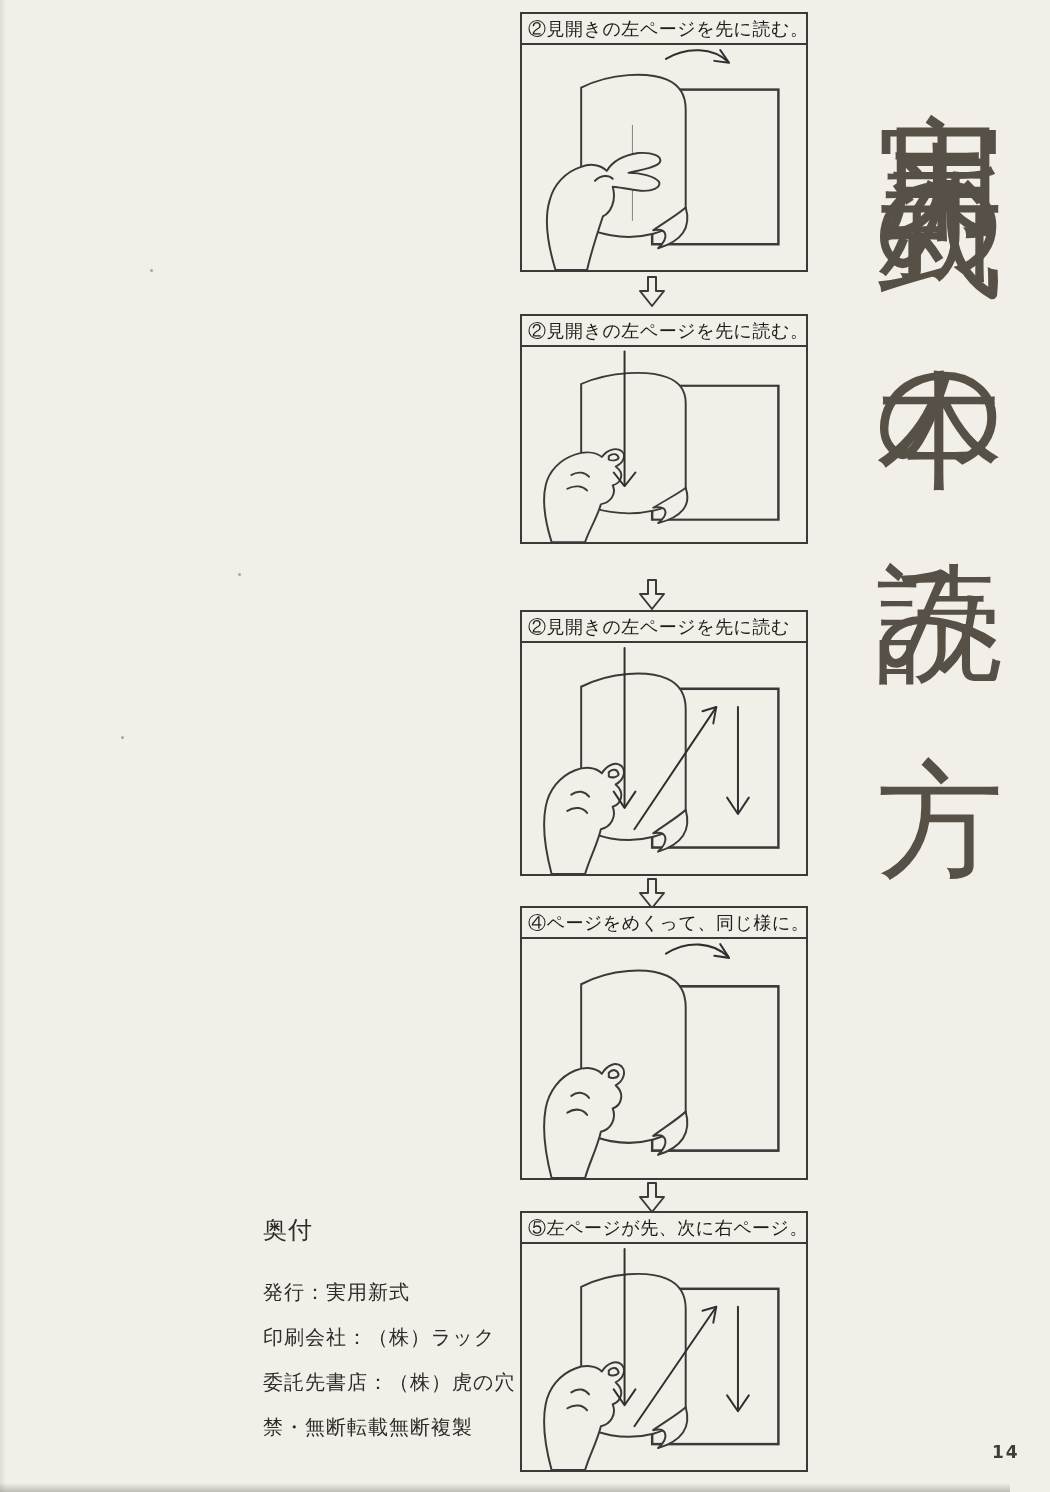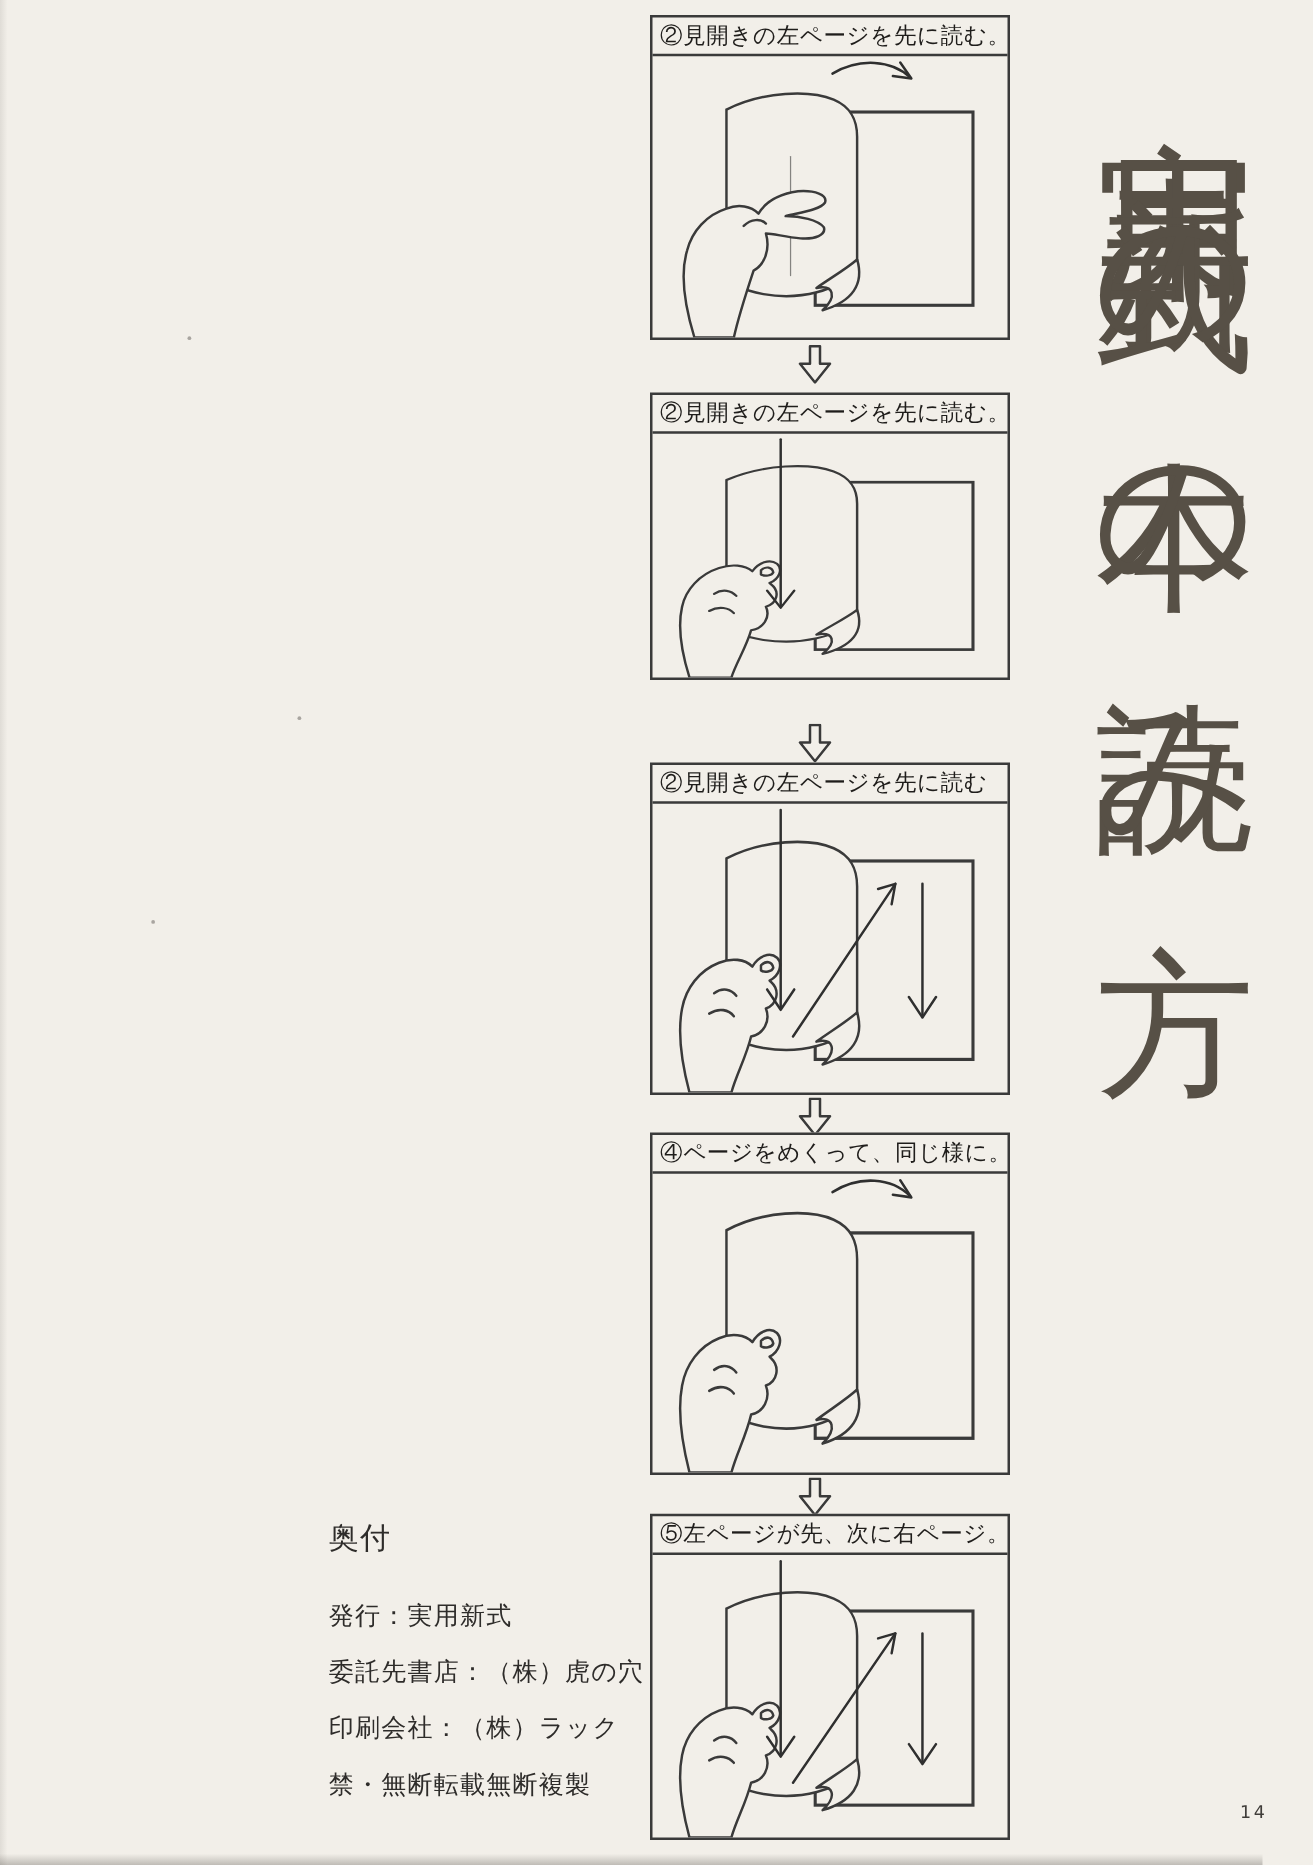--- a/index.html
+++ b/index.html
@@ -51,21 +51,21 @@
     position:absolute;left:263px;
     font-family:"DejaVu Sans","Liberation Sans",sans-serif;
     color:var(--text-ink);
   }
   .colophon-heading{top:1214px;font-size:24px;letter-spacing:1px;}
   .colophon-lines{top:1276px;font-size:20px;letter-spacing:1px;}
   .colophon-lines div{height:45px;line-height:33px;white-space:nowrap;}
   .page-number{
     position:absolute;left:992px;top:1442px;
     font-family:"DejaVu Sans","Liberation Sans",sans-serif;
-    font-weight:normal;font-size:14px;letter-spacing:2px;color:#403d3a;
+    font-weight:bold;font-size:17px;letter-spacing:2px;color:#403d3a;
   }
   
   .shadow-bottom{
     position:absolute;left:0;right:40px;bottom:0;height:9px;
     background:linear-gradient(to bottom, rgba(60,55,50,0), rgba(60,55,50,0.28));
   }
   .shadow-left{
     position:absolute;left:0;top:0;bottom:0;width:6px;
     background:linear-gradient(to right, rgba(60,55,50,0.10), rgba(60,55,50,0));
   }
@@ -415,22 +415,22 @@
         </g>
       </svg>
     </div>
   </section>
 
   <div class="title-vertical">実用新式の本の読み方</div>
 
   <div class="colophon colophon-heading">奥付</div>
   <div class="colophon colophon-lines">
     <div>発行：実用新式</div>
+    <div>印刷会社：（株）ラック</div>
     <div>委託先書店：（株）虎の穴</div>
-    <div>印刷会社：（株）ラック</div>
     <div>禁・無断転載無断複製</div>
   </div>
 
   <div class="page-number">14</div>
 
   <div class="speckle" style="left:150px;top:269px"></div>
   <div class="speckle" style="left:238px;top:573px"></div>
   <div class="speckle" style="left:121px;top:736px"></div>
   <div class="shadow-left"></div>
   <div class="shadow-bottom"></div>

